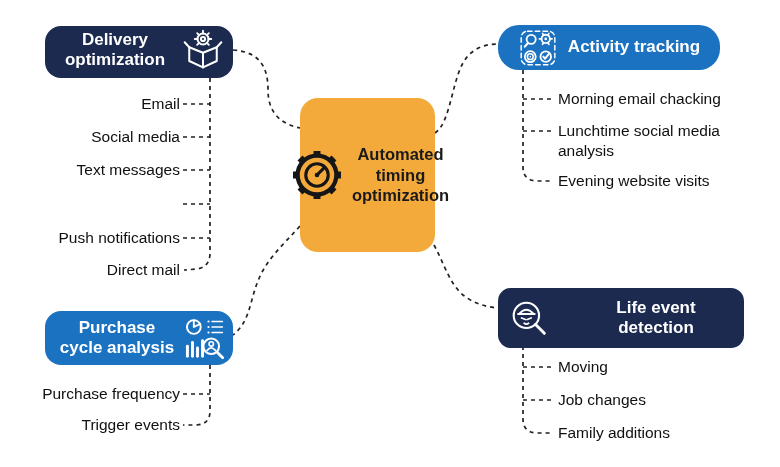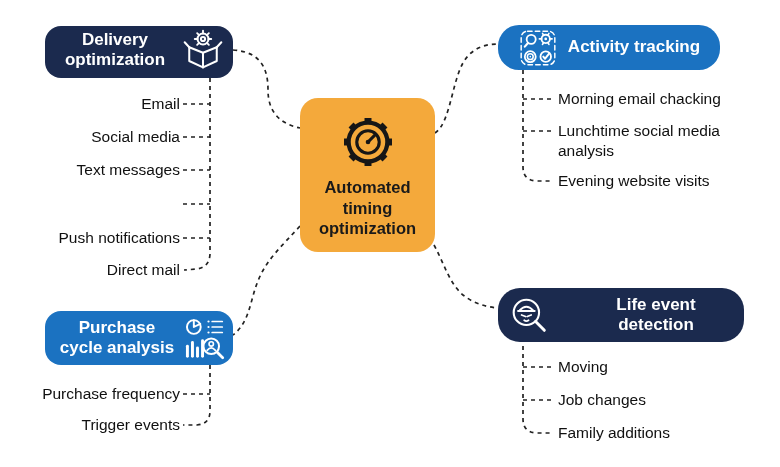--- a/index.html
+++ b/index.html
@@ -13,24 +13,24 @@
     position:absolute;display:flex;align-items:center;justify-content:center;
     box-sizing:border-box;color:#ffffff;z-index:2;
   }
   .navy{background:#1B2A4E;}
   .blue{background:#1B72C1;}
   .node .label{font-weight:bold;font-size:17px;line-height:1.18;text-align:center;}
   .node svg{flex:none;display:block;}
   .delivery-box{left:45px;top:26px;width:188px;height:52px;border-radius:16px;gap:8px;padding:0 8px 4px 12px;}
   .activity-box{left:498px;top:25px;width:222px;height:45px;border-radius:21px;gap:10px;padding:0 10px;}
   .purchase-box{left:45px;top:311px;width:188px;height:54px;border-radius:16px;gap:4px;padding:0 8px 0 12px;}
-  .life-box{left:498px;top:288px;width:246px;height:54px;border-radius:22px;gap:10px;padding:0 10px;justify-content:center;}
+  .life-box{left:498px;top:288px;width:246px;height:60px;border-radius:13px;gap:10px;padding:0 10px;justify-content:center;}
   .center-box{
     left:300px;top:98px;width:135px;height:154px;border-radius:18px;
-    background:#F4A93B;color:#1a1a1a;flex-direction:column;gap:4px;padding:10px 6px;
+    background:#F4A93B;color:#1a1a1a;gap:4px;padding:10px 6px;
   }
   .center-box .label{font-size:16.5px;line-height:1.25;color:#1a1a1a;}
   .item{
     position:absolute;z-index:2;font-size:15.5px;color:#101010;line-height:22px;white-space:nowrap;
   }
   .l-col{left:0;width:180px;text-align:right;}
   .r-col{left:558px;}
   .wrap2{white-space:normal;width:196px;line-height:19.5px;}
 </style>
 </head>

